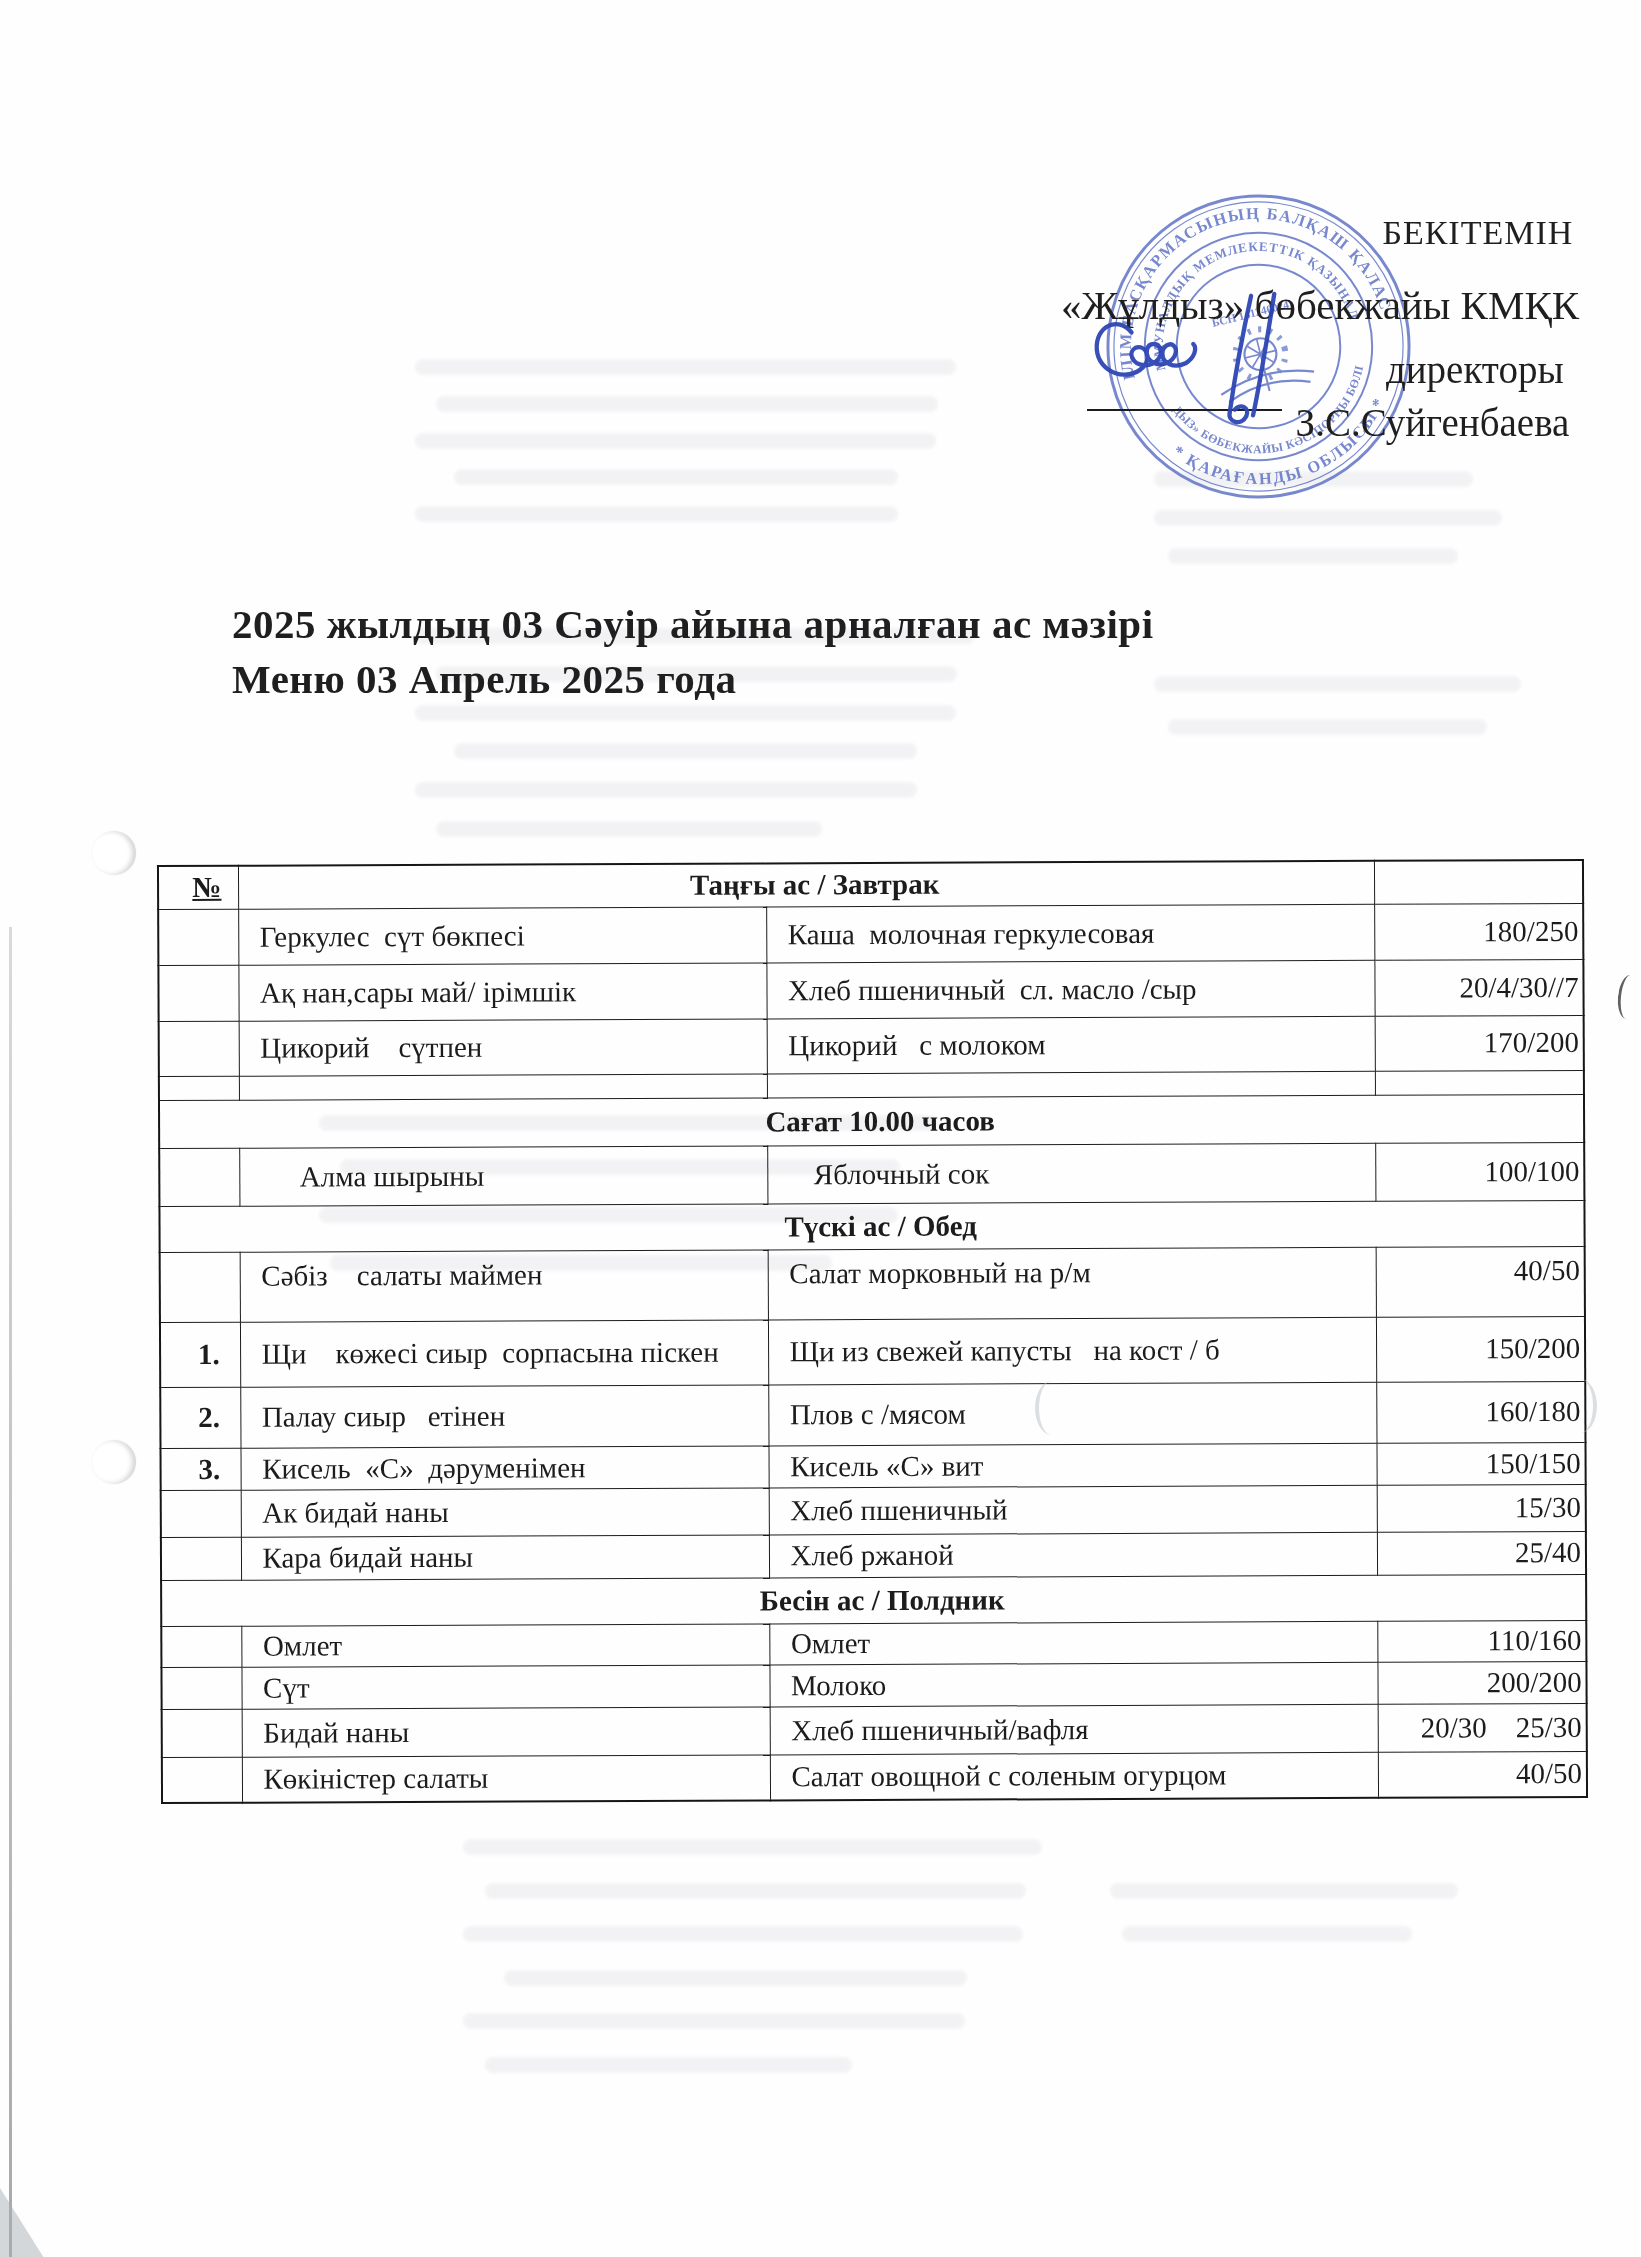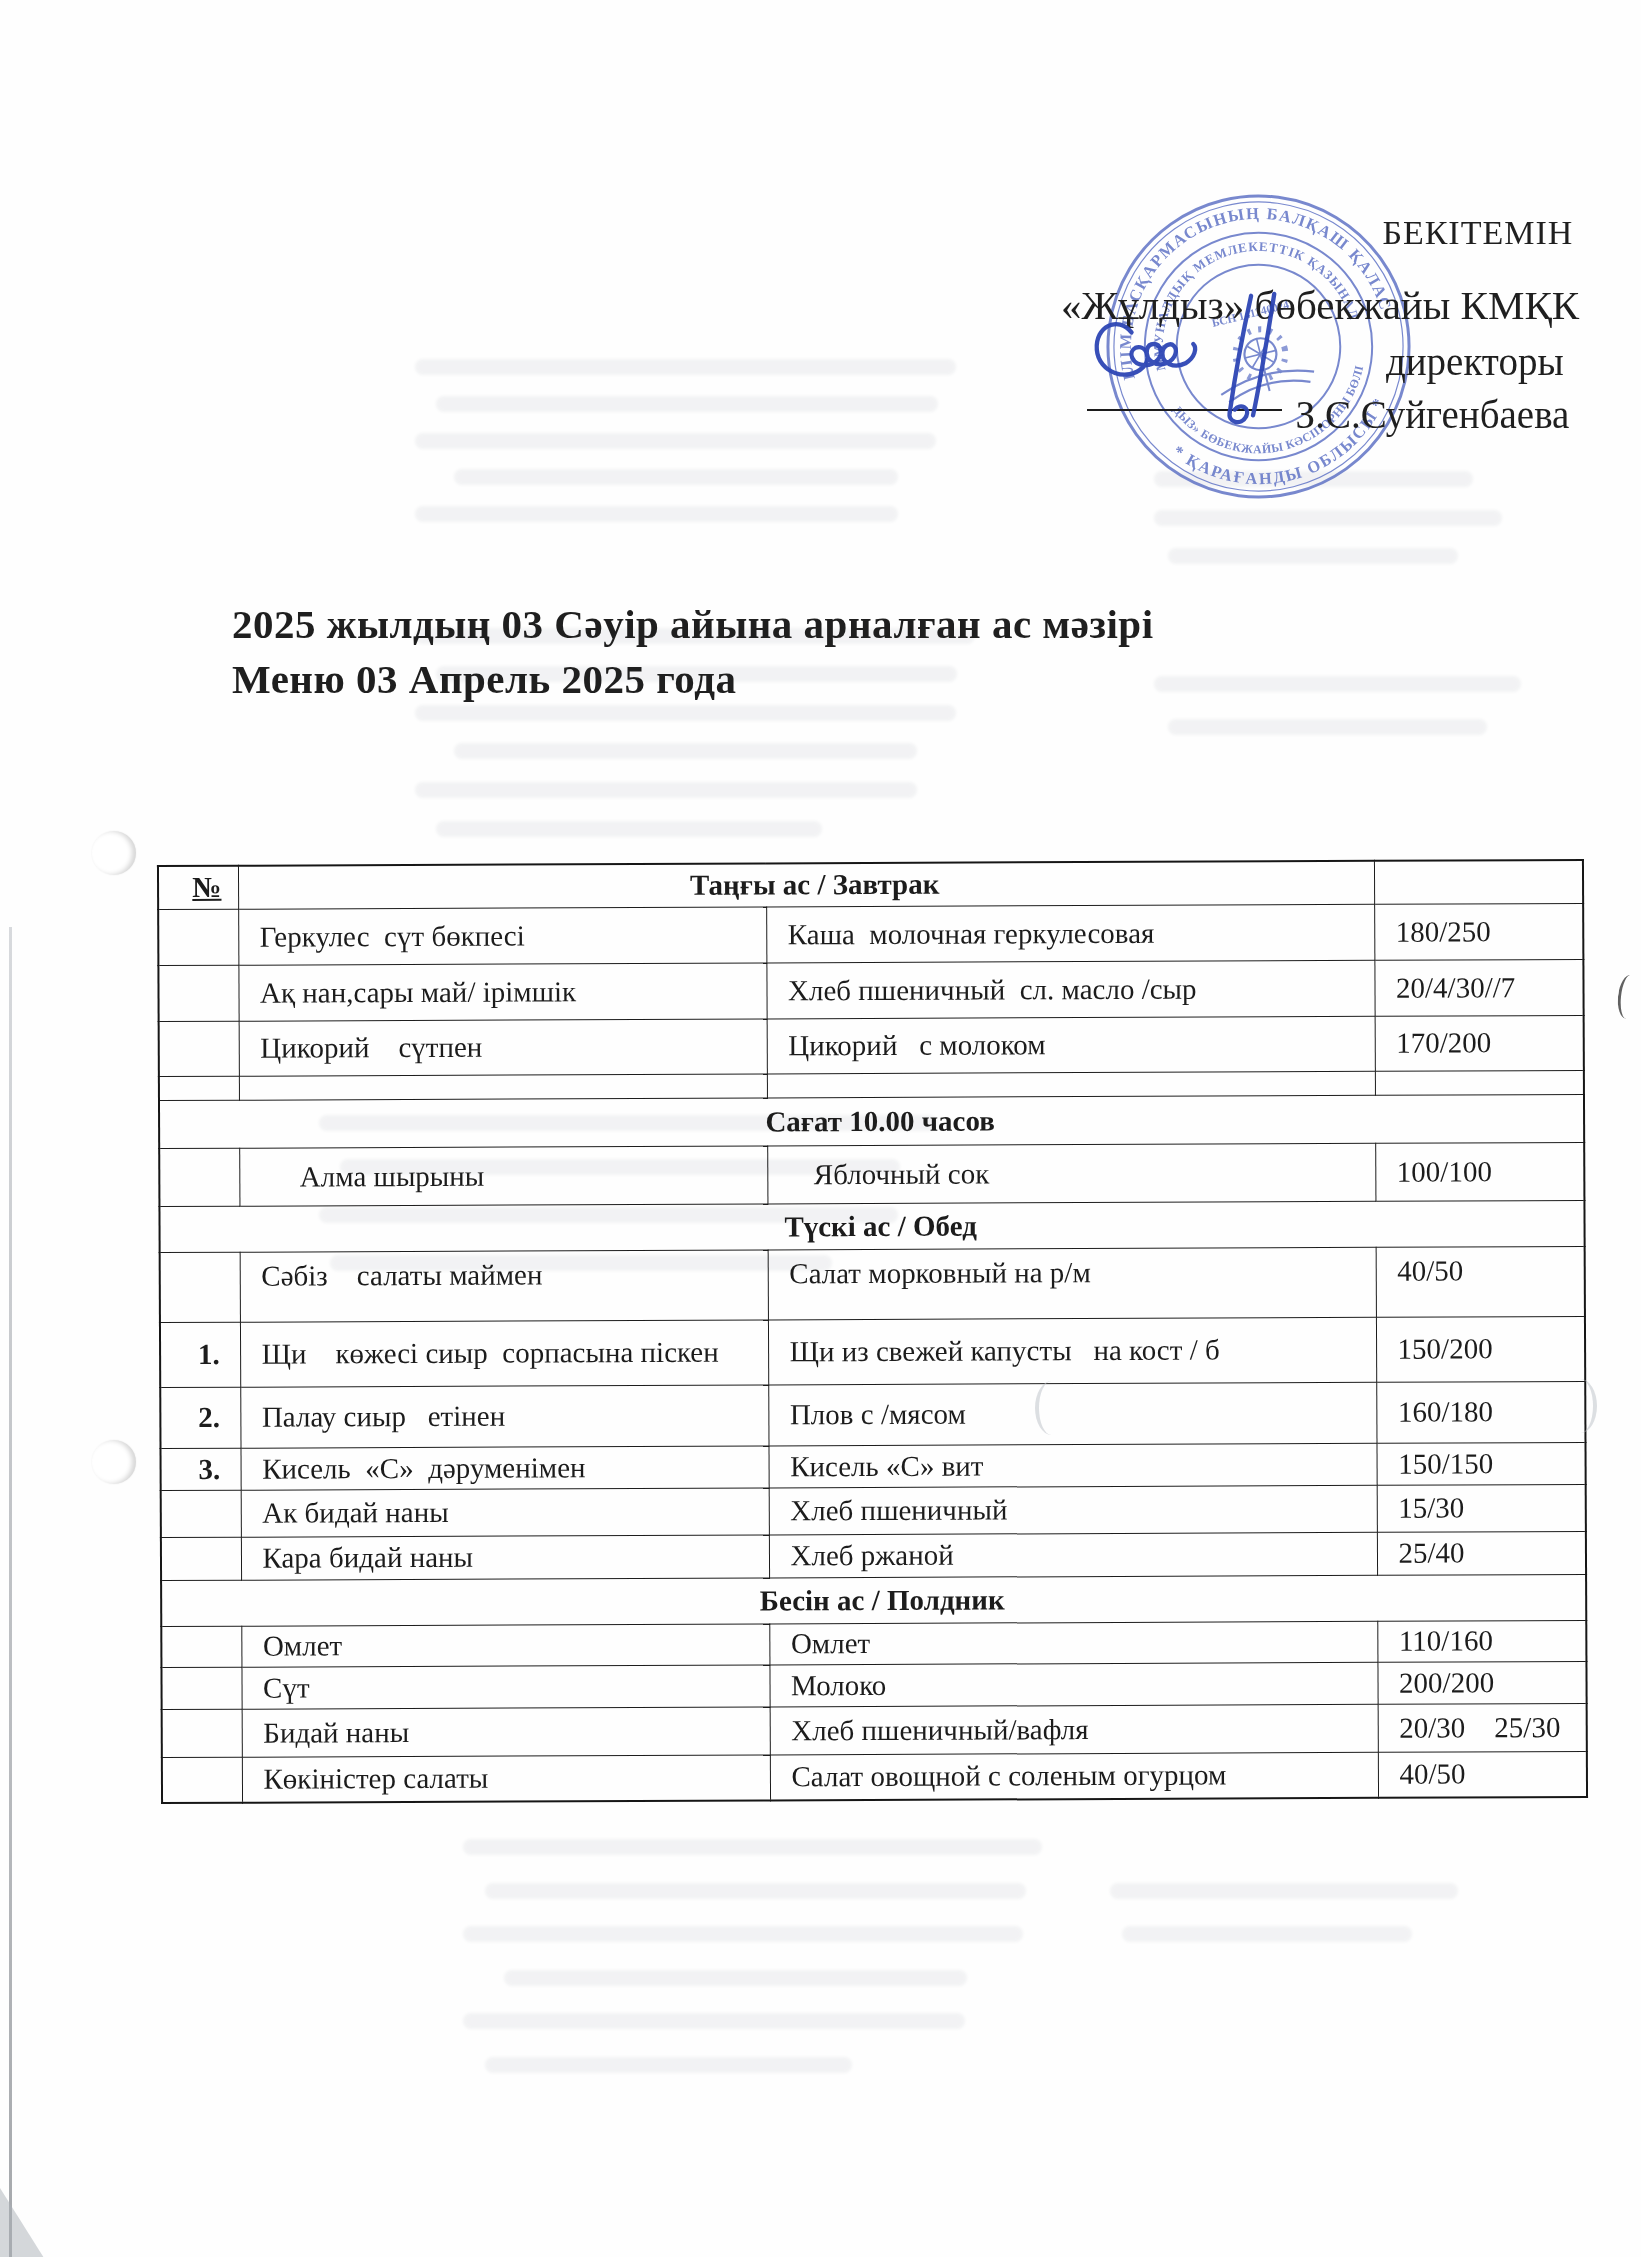--- a/index.html
+++ b/index.html
@@ -4,41 +4,41 @@
 <style>
   html,body{margin:0;padding:0;}
   body{width:1641px;height:2257px;background:#ffffff;font-family:"Liberation Serif","DejaVu Serif",serif;}
   .page{position:relative;width:1641px;height:2257px;background:#fefefe;overflow:hidden;color:#1f1f1f;}
   .page *{box-sizing:border-box;}
 
   
   .approval{position:absolute;left:944px;top:214px;width:637px;text-align:right;z-index:4;}
   .approval .line1{font-size:34px;letter-spacing:1px;padding-right:7.7px;}
   .approval .line2{font-size:41px;margin-top:29px;padding-right:1.9px;}
-  .approval .line3{font-size:39px;margin-top:10px;padding-right:17.4px;}
+  .approval .line3{font-size:39px;margin-top:18px;padding-right:17.4px;}
   .approval .line4{font-size:39px;margin-top:7.7px;padding-right:11.6px;}
 
   .sig-underline{position:absolute;left:1087px;top:409px;width:195px;border-top:2.4px solid #1c1c1c;z-index:4;}
 
   
   .stamp{position:absolute;left:1099px;top:187px;width:319px;height:319px;z-index:2;opacity:0.82;filter:blur(0.3px);}
   .signature{position:absolute;left:1089px;top:290px;width:222px;height:135px;z-index:5;opacity:0.95;}
 
   
   .title-block{position:absolute;left:232px;top:597px;width:1120px;text-align:left;z-index:3;
                font-weight:bold;font-size:41px;line-height:55px;letter-spacing:0.5px;}
 
   
   .table-wrap{position:absolute;left:159px;top:862px;z-index:3;transform:rotate(-0.25deg);}
   table.menu{border-collapse:collapse;table-layout:fixed;width:1425px;background:transparent;}
   table.menu td{border:1.9px solid #1d1d1d;font-size:29px;padding:0 3.9px 0 21px;vertical-align:middle;
                 overflow:hidden;white-space:pre;color:#1c1c1c;}
   table.menu{border:2.9px solid #161616;}
   td.c-no{text-align:center;padding:0;font-weight:bold;font-size:30px;}
-  td.c-p{text-align:left;padding:0;}
+  td.c-p{text-align:right;padding:0;}
   td.sec{text-align:center;font-weight:bold;font-size:32px;padding:0;white-space:pre;}
   td.head-no span{text-decoration:underline;}
   tr.va-top td{vertical-align:top;padding-top:7.7px;}
   tr.indent td.c-kk{padding-left:60px;}
   tr.indent td.c-ru{padding-left:46px;}
 
   
   .ghost{position:absolute;height:16.4px;background:#7b8290;opacity:0.085;filter:blur(1.7px);border-radius:7.7px;z-index:1;}
   .punch{position:absolute;width:44px;height:44px;border-radius:50%;background:#fff;z-index:6;
          box-shadow:inset -3.9px 0 4.8px rgba(0,0,0,0.16), inset 1.9px 0 1.9px rgba(255,255,255,0.9), 0 0 1.9px rgba(0,0,0,0.07);}

